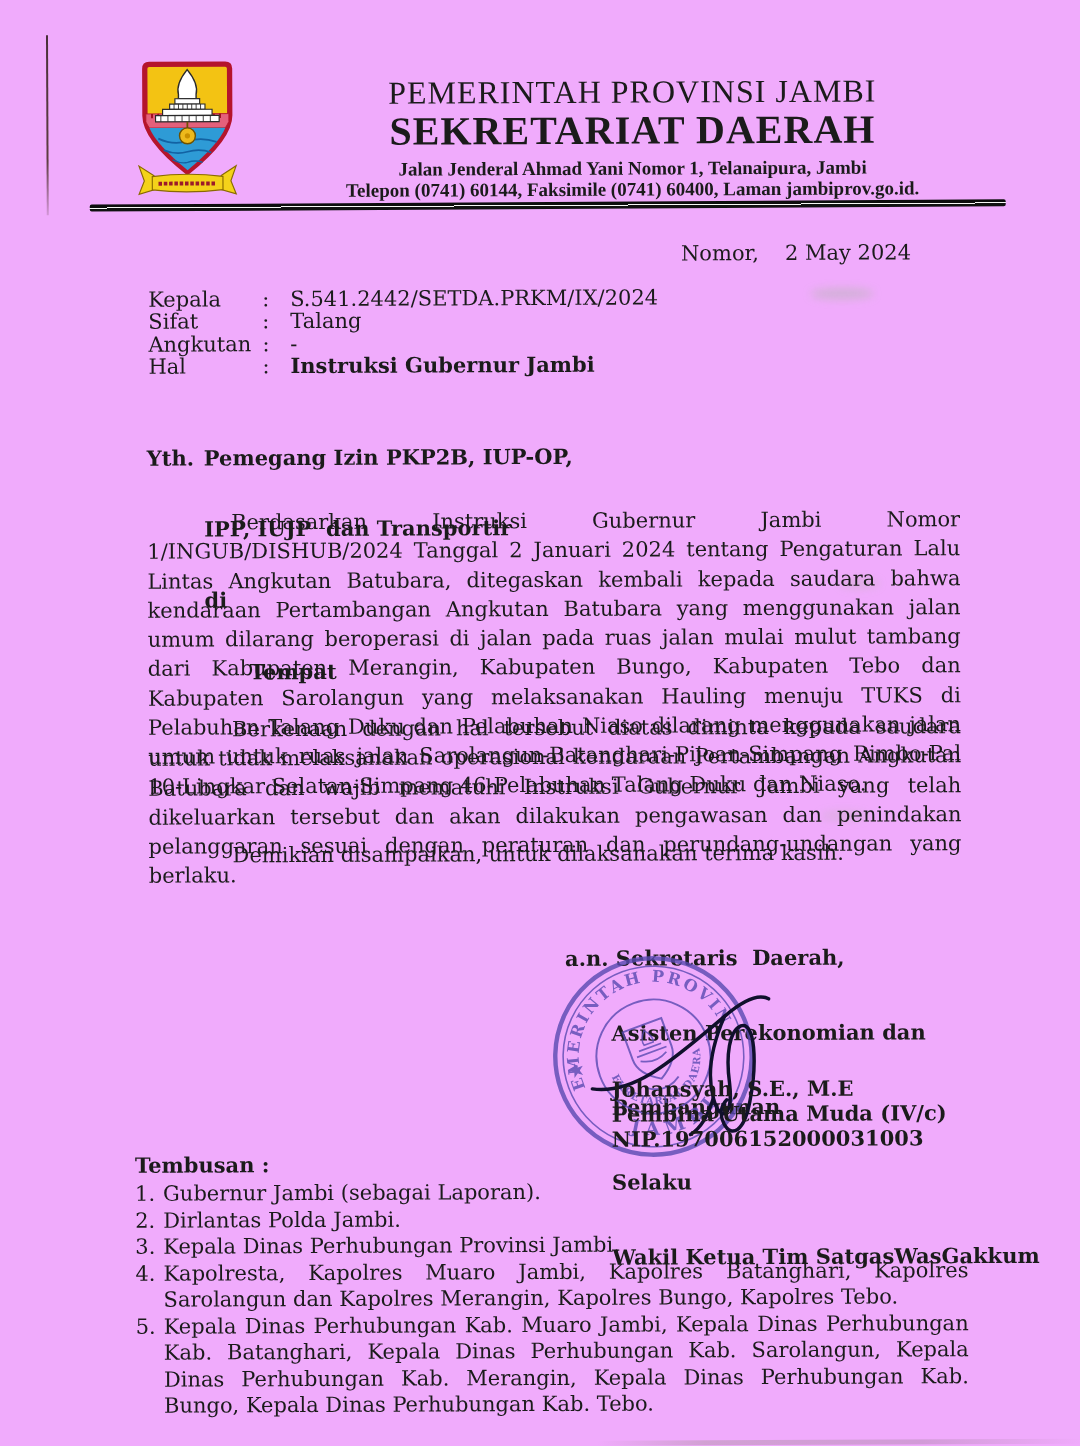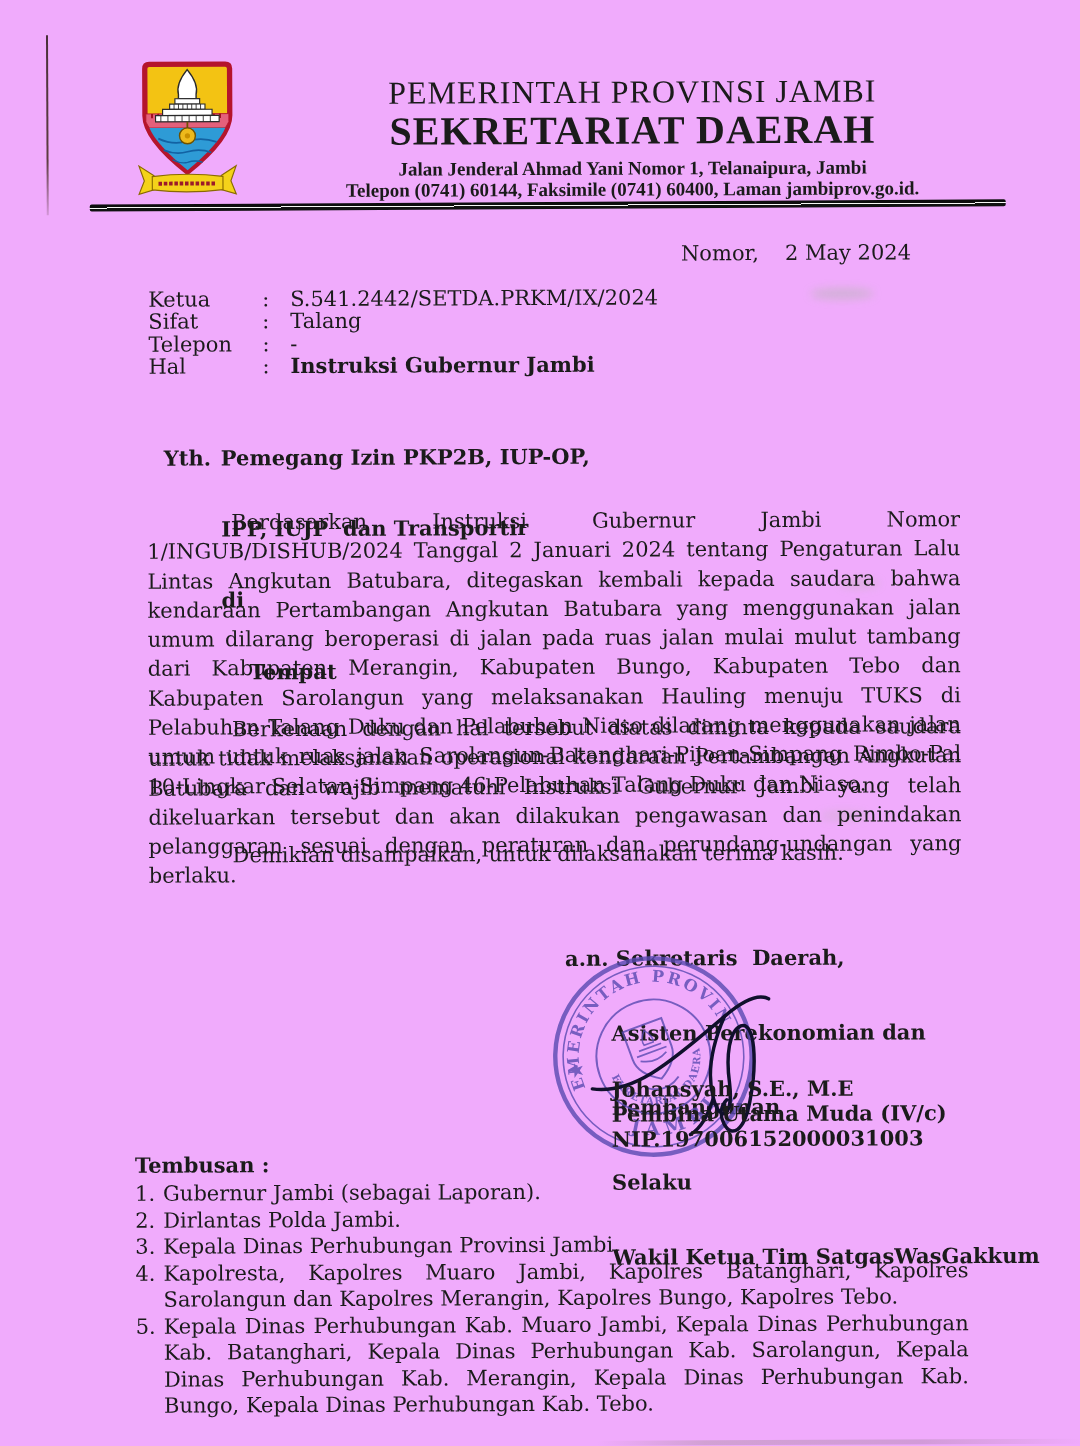--- a/index.html
+++ b/index.html
@@ -32,21 +32,21 @@
   
   .meta { position:absolute; left:150px; top:287px; font-size:21px; }
   .meta-row { display:flex; height:22.4px; line-height:22.4px; }
   .meta-label { width:114px; }
   .meta-sep { width:28px; }
   .meta-bold { font-weight:bold; }
   
   .recipient { position:absolute; left:148px; top:397px; font-size:21px; font-weight:bold;
     line-height:23.8px; white-space:pre-wrap; }
   .recipient-row { display:flex; }
-  .recipient-sal { width:57px;margin-left:17px; }
+  .recipient-sal { width:57px; }
   .recipient-place { margin-left:102px; }
   
   .para { position:absolute; left:148px; width:813px; font-size:21px; line-height:29.3px;
     text-align:justify; text-indent:84px; }
   .para1 { top:507px; }
   .para2 { top:714px; }
   .para3 { top:840px; text-align:left; }
   
   .sig-block { position:absolute; left:564px; top:897px; font-size:21px; font-weight:bold;
     line-height:24.9px; white-space:pre-wrap; }
@@ -117,31 +117,31 @@
 
     <div class="divider"></div>
 
     <div class="dateline">
       <span>Nomor,</span>
       <span>2 May 2024</span>
     </div>
 
     <div class="meta">
       <div class="meta-row">
-        <span class="meta-label">Ketua</span>
+        <span class="meta-label">Kepala</span>
         <span class="meta-sep">:</span>
         <span>S.541.2442/SETDA.PRKM/IX/2024</span>
       </div>
       <div class="meta-row">
         <span class="meta-label">Sifat</span>
         <span class="meta-sep">:</span>
         <span>Talang</span>
       </div>
       <div class="meta-row">
-        <span class="meta-label">Telepon</span>
+        <span class="meta-label">Angkutan</span>
         <span class="meta-sep">:</span>
         <span>-</span>
       </div>
       <div class="meta-row">
         <span class="meta-label">Hal</span>
         <span class="meta-sep">:</span>
         <span class="meta-bold">Instruksi Gubernur Jambi</span>
       </div>
     </div>
 

